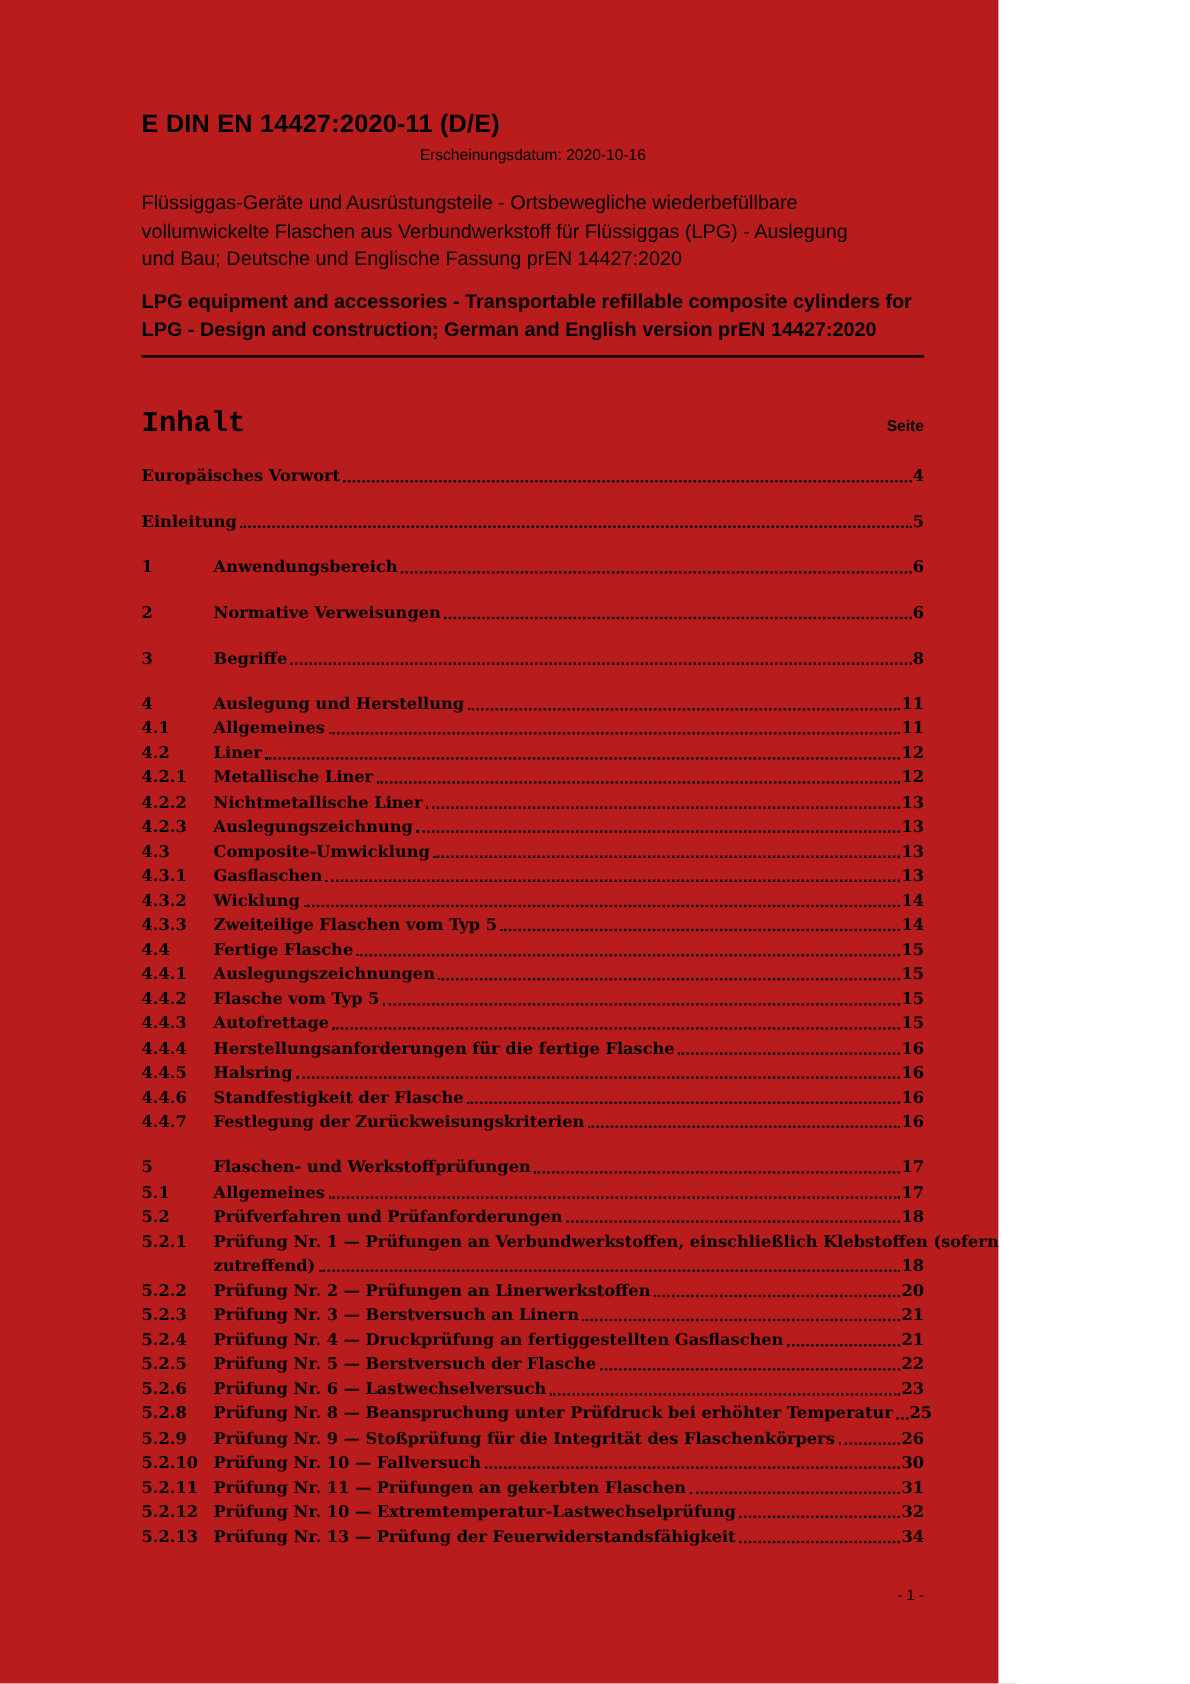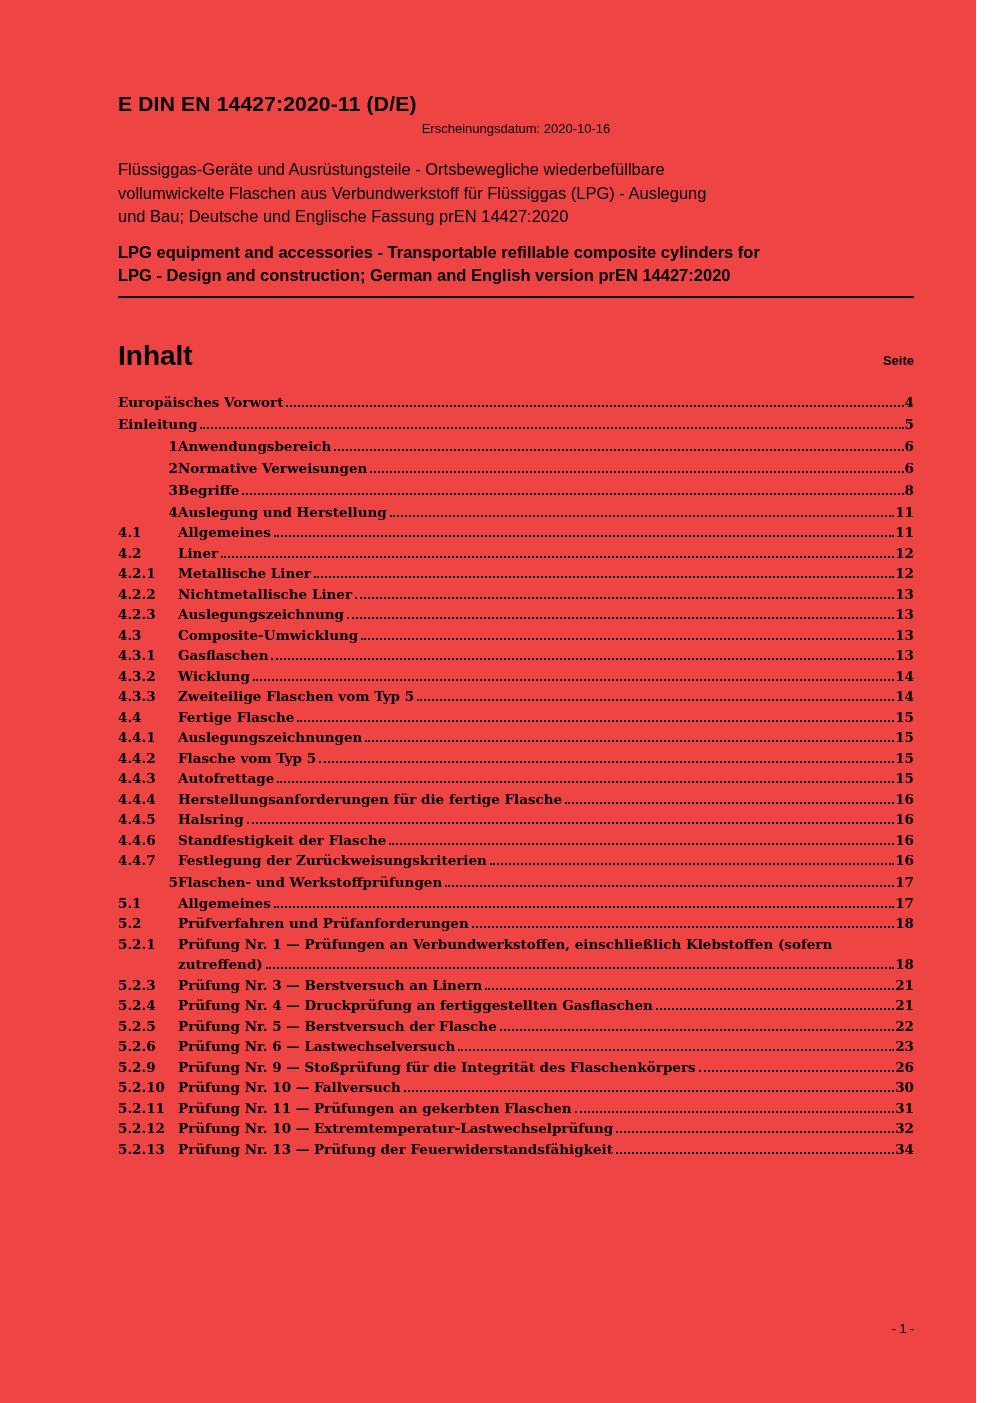--- a/index.html
+++ b/index.html
@@ -5,22 +5,22 @@
   * { margin: 0; padding: 0; box-sizing: border-box; }
   html, body { background: #ffffff; }
   body {
     width: 992px; height: 1403px;
     font-family: "Liberation Sans", sans-serif;
     color: #000;
     overflow: hidden;
   }
   .page {
     position: relative;
-    width: 976px; height: 1403px;
-    background: #ef4444;
+    width: 832px; height: 1403px;
+    background: #b91c1c;
     padding: 92px 62px 0 118px;
   }
   .doc-id {
     font-size: 21px;
     font-weight: bold;
     line-height: 24px;
     letter-spacing: 0.2px;
   }
   .release {
     font-size: 13px;
@@ -47,40 +47,41 @@
     border-bottom: 2px solid #000;
     width: 100%;
   }
   .toc-header {
     margin-top: 42px;
     display: flex;
     justify-content: space-between;
     align-items: baseline;
   }
   .toc-heading {
-    font-size: 28px;
-    font-weight: bold;
+    font-size: 24px;
+    font-weight: bold;
+    font-family: Liberation Mono, monospace;
   }
   .toc-page-label {
     font-size: 13px;
     font-weight: bold;
   }
   .toc {
     margin-top: 22px;
     font-family: "DejaVu Serif", serif;
     font-weight: bold;
     font-size: 13.5px;
   }
   .toc-row {
     display: flex;
     align-items: flex-end;
     line-height: 16px;
     margin-top: 4.5px;
   }
-  .toc-row.group-start { margin-top: 6px; text-align: right; }
+  .toc-row.group-start { margin-top: 22px; }
   .toc-num {
     flex: 0 0 60px;
     width: 60px;
   }
   .toc-title { white-space: nowrap; }
   .toc-dots {
     flex: 1 1 auto;
     min-width: 10px;
     border-bottom: 2px dotted #000;
     margin: 0 1px 3px 3px;
@@ -279,20 +280,26 @@
     <span class="toc-title">Prüfung Nr. 1 — Prüfungen an Verbundwerkstoffen, einschließlich Klebstoffen (sofern</span>
 
   </div>
       <div class="toc-row">
     <span class="toc-num"></span>
     <span class="toc-title">zutreffend)</span>
     <span class="toc-dots"></span>
     <span class="toc-page-num">18</span>
   </div>
       <div class="toc-row">
+    <span class="toc-num">5.2.2</span>
+    <span class="toc-title">Prüfung Nr. 2 — Prüfungen an Linerwerkstoffen</span>
+    <span class="toc-dots"></span>
+    <span class="toc-page-num">20</span>
+  </div>
+      <div class="toc-row">
     <span class="toc-num">5.2.3</span>
     <span class="toc-title">Prüfung Nr. 3 — Berstversuch an Linern</span>
     <span class="toc-dots"></span>
     <span class="toc-page-num">21</span>
   </div>
       <div class="toc-row">
     <span class="toc-num">5.2.4</span>
     <span class="toc-title">Prüfung Nr. 4 — Druckprüfung an fertiggestellten Gasflaschen</span>
     <span class="toc-dots"></span>
     <span class="toc-page-num">21</span>
@@ -303,20 +310,26 @@
     <span class="toc-dots"></span>
     <span class="toc-page-num">22</span>
   </div>
       <div class="toc-row">
     <span class="toc-num">5.2.6</span>
     <span class="toc-title">Prüfung Nr. 6 — Lastwechselversuch</span>
     <span class="toc-dots"></span>
     <span class="toc-page-num">23</span>
   </div>
       <div class="toc-row">
+    <span class="toc-num">5.2.8</span>
+    <span class="toc-title">Prüfung Nr. 8 — Beanspruchung unter Prüfdruck bei erhöhter Temperatur</span>
+    <span class="toc-dots"></span>
+    <span class="toc-page-num">25</span>
+  </div>
+      <div class="toc-row">
     <span class="toc-num">5.2.9</span>
     <span class="toc-title">Prüfung Nr. 9 — Stoßprüfung für die Integrität des Flaschenkörpers</span>
     <span class="toc-dots"></span>
     <span class="toc-page-num">26</span>
   </div>
       <div class="toc-row">
     <span class="toc-num">5.2.10</span>
     <span class="toc-title">Prüfung Nr. 10 — Fallversuch</span>
     <span class="toc-dots"></span>
     <span class="toc-page-num">30</span>

